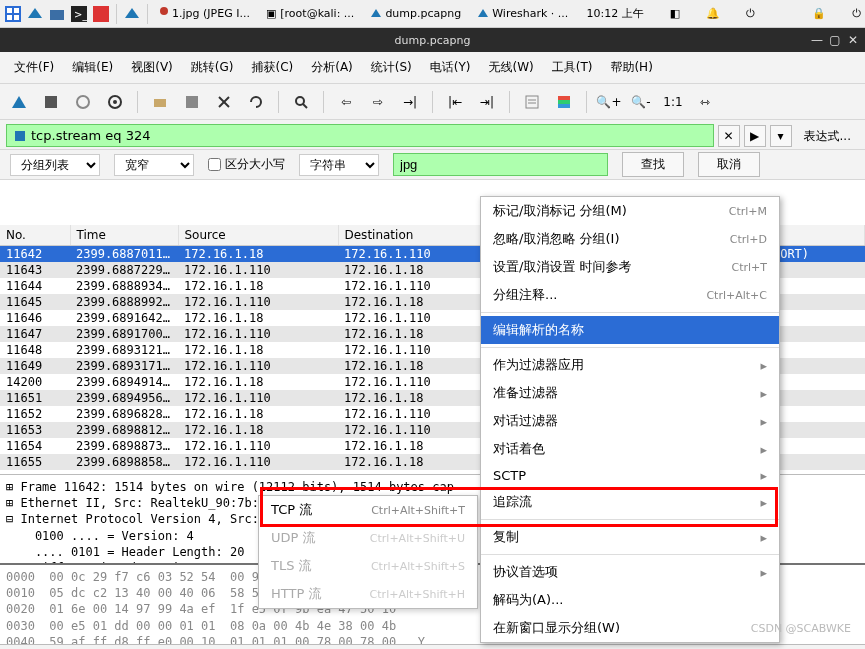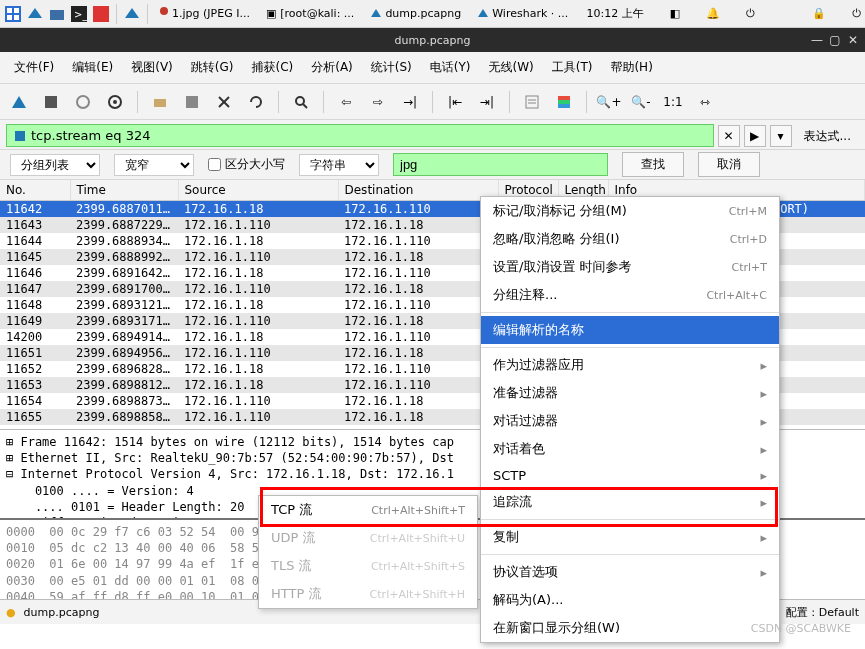--- a/index.html
+++ b/index.html
@@ -20,21 +20,21 @@
   .filterbar { height: 30px; display: flex; align-items: flex-end; padding: 2px 6px; gap: 4px; border-bottom: 1px solid #d7d7d7; background: #f3f3f3; }
   .filterbar .filter-input { flex: 1; display:flex; align-items:center; background: #aeffae; border: 1px solid #6c6; padding: 3px 6px; font-size: 13px; }
   .filterbar .filter-input svg { margin-right:4px; }
   .filterbar .filter-btn { width: 22px; height: 22px; display:inline-flex; align-items:center; justify-content:center; border:1px solid #bbb; background:#f8f8f8; }
   .filterbar .expr-btn { padding: 2px 8px; }
   .findbar { height: 30px; display: flex; align-items: center; padding: 2px 10px; gap: 14px; background: #f3f3f3; border-bottom: 1px solid #d7d7d7; }
   .findbar select { font-size: 12px; padding: 2px 14px 2px 6px; border: 1px solid #ccc; background: #fff; min-width: 80px; }
   .findbar label { font-size: 12px; display:flex; align-items:center; gap:4px; }
   .findbar input[type=text] { font-size: 13px; padding: 3px 6px; border: 1px solid #6c6; background: #aeffae; min-width: 215px; }
   .findbar button { font-size: 12px; padding: 3px 18px; border: 1px solid #bbb; background: #f8f8f8; }
-  .packetlist { height: 250px; overflow: hidden; background:#fff; border-bottom: 1px solid #bbb; }
+  .packetlist { height: 250px; overflow: hidden; background:#fff; border-bottom: 1px solid #bbb; margin-top: 45px; }
   .packetlist table { width: 100%; border-collapse: collapse; table-layout: fixed; }
   .packetlist th { text-align: left; font-weight: normal; font-size: 12px; padding: 3px 6px; background:#f3f3f3; border-bottom: 1px solid #ccc; border-right: 1px solid #e0e0e0; }
   .packetlist td { font-family: monospace; font-size: 12px; padding: 1px 6px; white-space: nowrap; overflow:hidden; }
   .packetlist tr.sel td { background: #2b6cd5; color: #fff; }
   .packetlist tr.rowbg td { background: #e6e6e6; }
   .details { height: 90px; overflow:hidden; font-family: monospace; font-size: 12px; padding: 4px 6px; border-bottom: 2px solid #737373; white-space: pre; line-height: 1.35; }
   .hexdump { height: 80px; font-family: monospace; font-size: 12px; padding: 4px 6px; border-bottom: 1px solid #bbb; white-space: pre; line-height: 1.35; color:#888; overflow:hidden;}
   .statusbar { height: 24px; display: flex; align-items: center; padding: 0 6px; font-size: 11px; background:#f3f3f3; gap:8px; }
   .statusbar .right { margin-left:auto; }
   .ctxmenu { position: absolute; top: 196px; left: 480px; width: 300px; background: #fff; border: 1px solid #bbb; box-shadow: 2px 2px 6px rgba(0,0,0,0.3); font-size: 13px; z-index: 50; }

